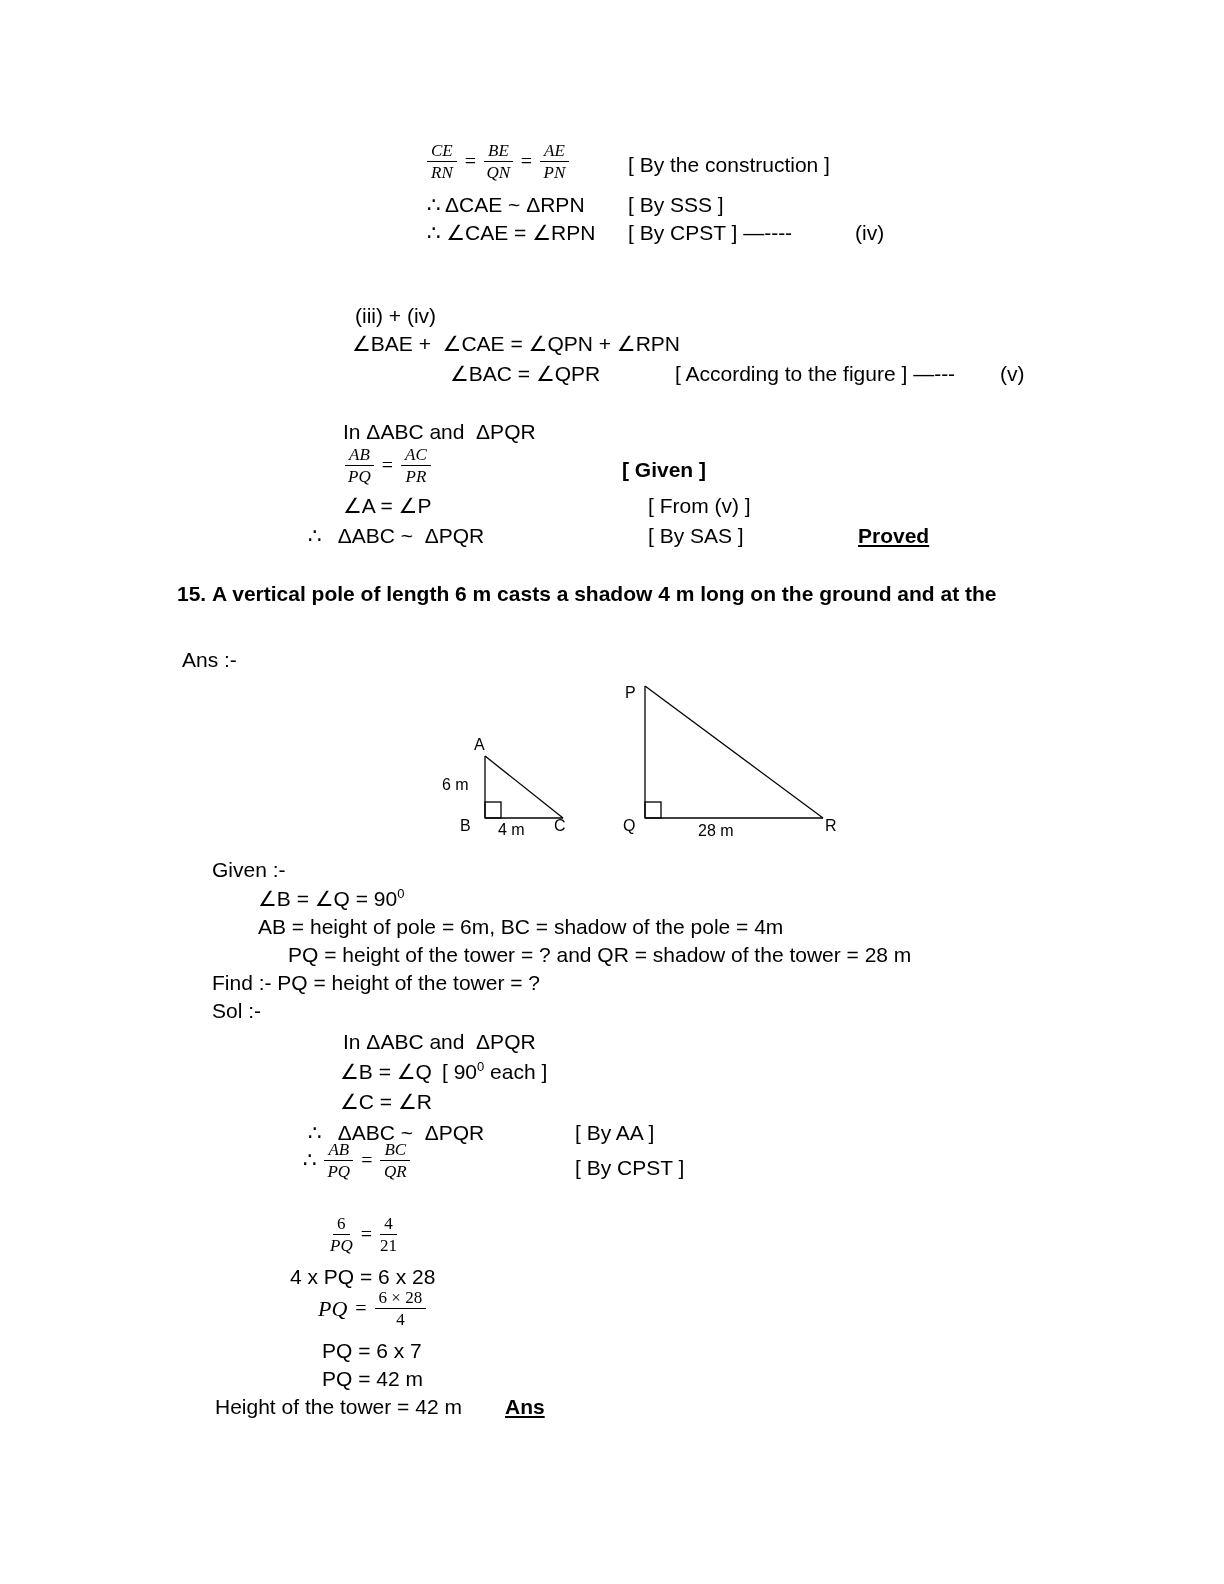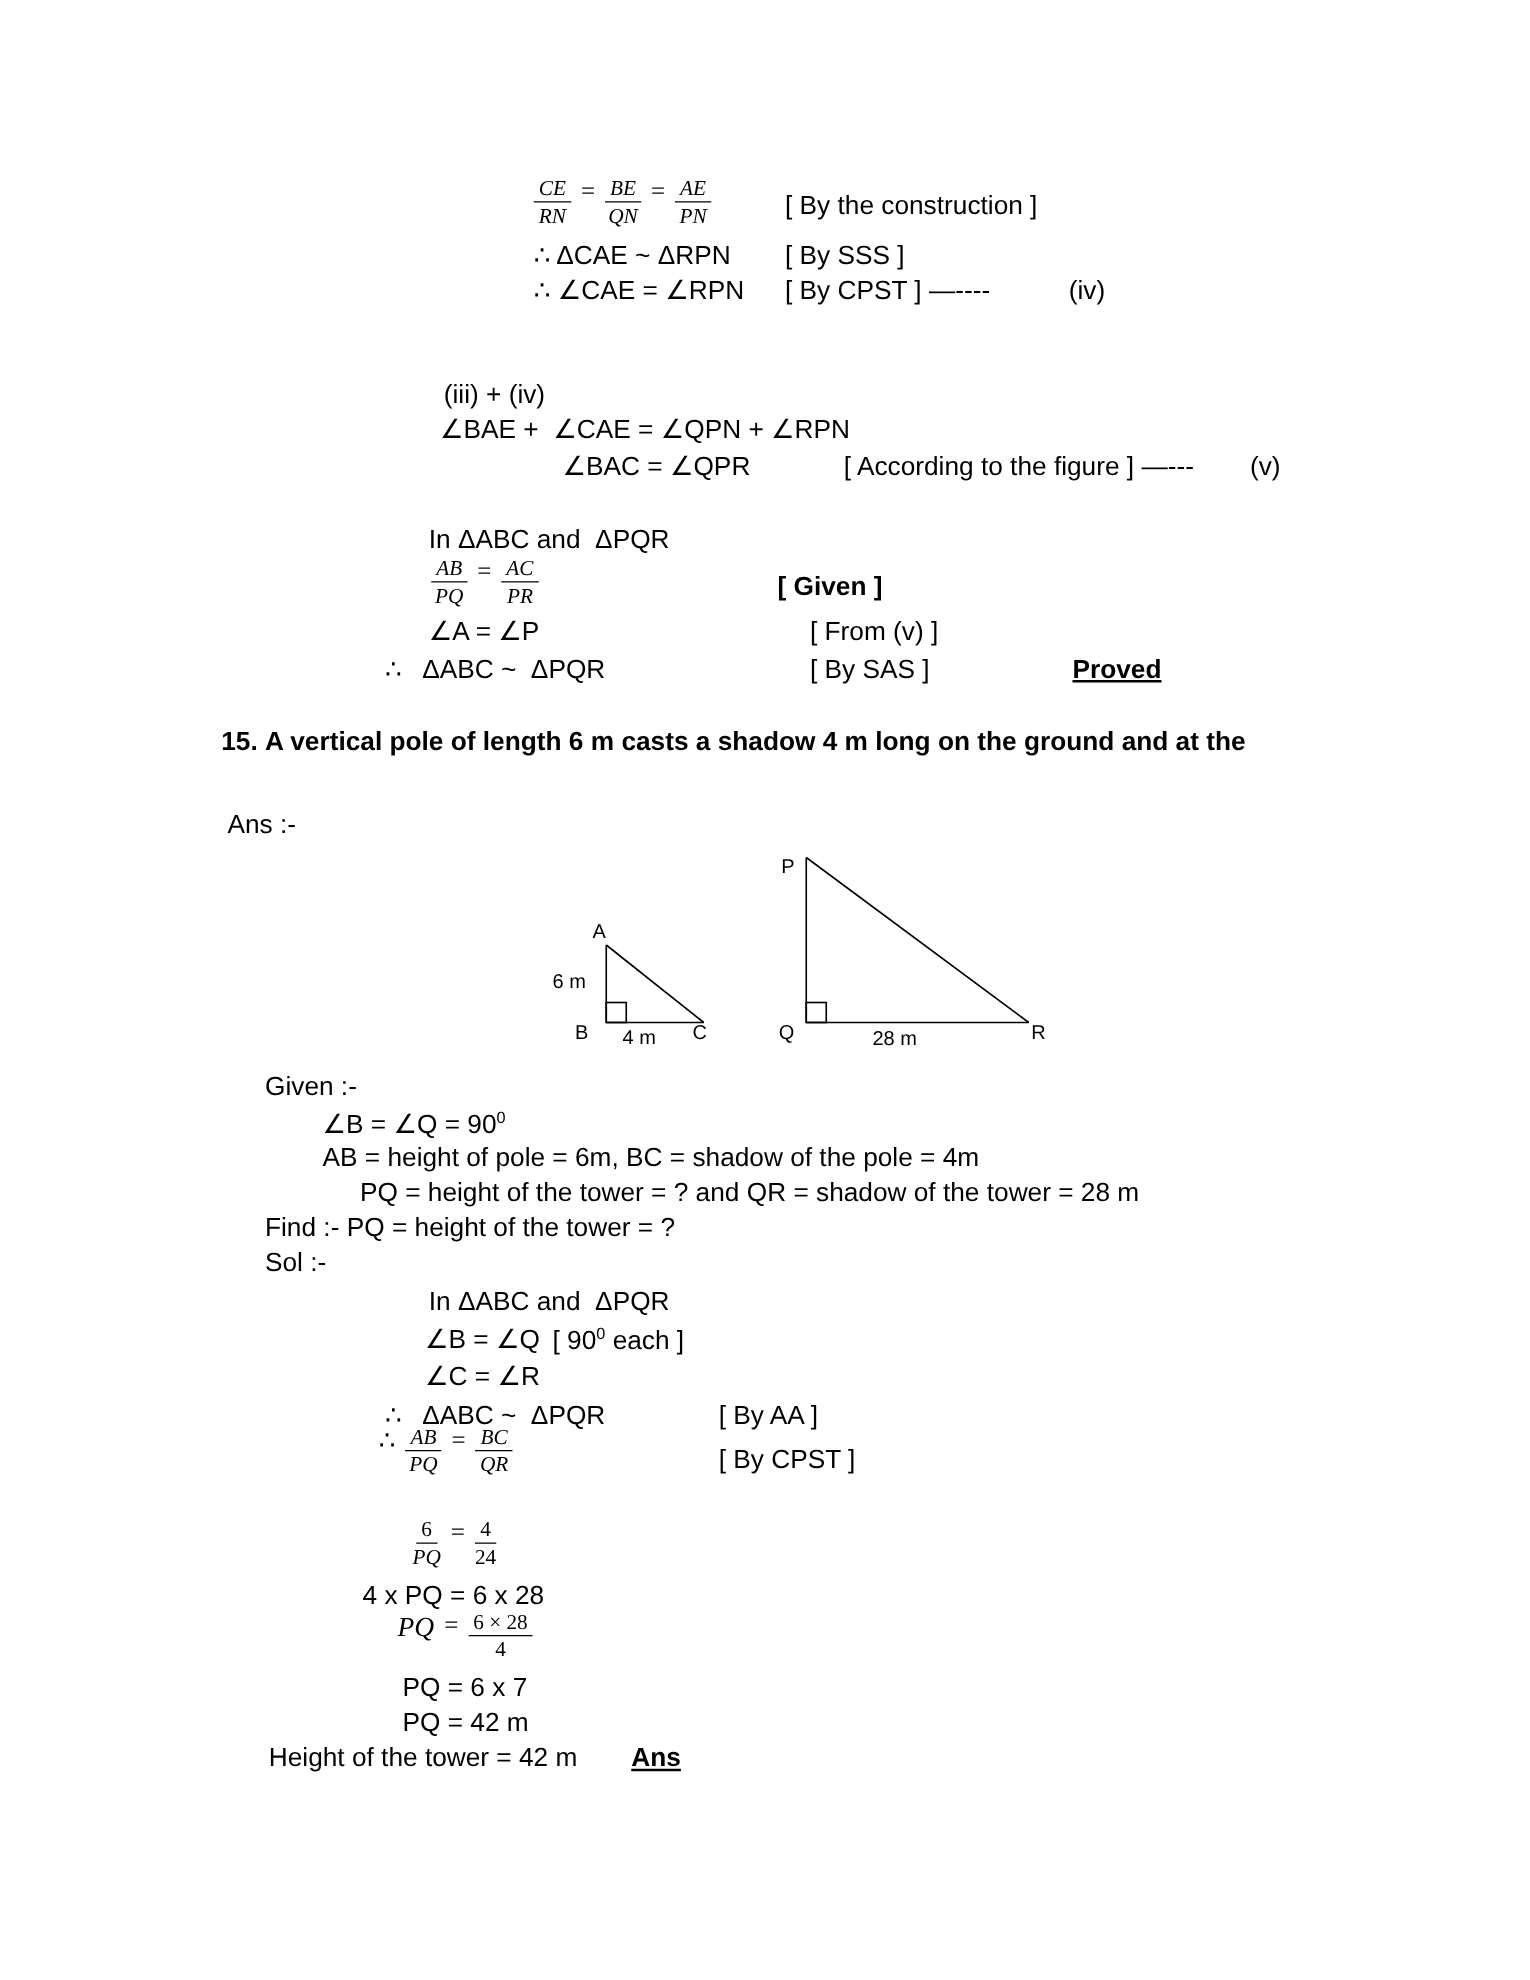--- a/index.html
+++ b/index.html
@@ -4,21 +4,21 @@
 <style>
   html,body { margin:0; padding:0; background:#ffffff; }
   .page {
     position:relative; width:1224px; height:1584px; background:#ffffff;
     color:#000; font-family:"Liberation Sans","DejaVu Sans",sans-serif;
     font-size:21px; line-height:1.25; overflow:hidden;
   }
   .abs { position:absolute; white-space:pre; }
   .b { font-weight:bold; }
   .u { text-decoration:underline; }
-  .mrow { display:flex; align-items:flex-start; gap:8px; }
+  .mrow { display:flex; align-items:center; gap:8px; }
   .frac {
     display:inline-flex; flex-direction:column; align-items:center;
     font-family:"Liberation Serif","DejaVu Serif",serif;
     font-size:17px; line-height:1.12; text-align:center;
   }
   .frac .num { border-bottom:1.5px solid #000; padding:0 4px 1px 4px; }
   .frac .den { padding-top:1px; }
   .it { font-style:italic; }
   .feq { font-family:"Liberation Serif","DejaVu Serif",serif; font-size:20px; }
   .mvar { font-family:"Liberation Serif","DejaVu Serif",serif; font-style:italic; font-size:22px; }
@@ -115,21 +115,21 @@
     <span>∴</span>
     <span class="frac"><span class="num it">AB</span><span class="den it">PQ</span></span>
     <span class="feq">=</span>
     <span class="frac"><span class="num it">BC</span><span class="den it">QR</span></span>
   </div>
   <span class="abs" style="left:575px; top:1155px;">[ By CPST ]</span>
 
   <div class="abs mrow" style="left:330px; top:1214px;">
     <span class="frac"><span class="num">6</span><span class="den it">PQ</span></span>
     <span class="feq">=</span>
-    <span class="frac"><span class="num">4</span><span class="den">24</span></span>
+    <span class="frac"><span class="num">4</span><span class="den">21</span></span>
   </div>
 
   <span class="abs" style="left:290px; top:1264px;">4 x PQ = 6 x 28</span>
 
   <div class="abs mrow" style="left:318px; top:1288px;">
     <span class="mvar">PQ</span>
     <span class="feq">=</span>
     <span class="frac"><span class="num">6 × 28</span><span class="den">4</span></span>
   </div>
 

